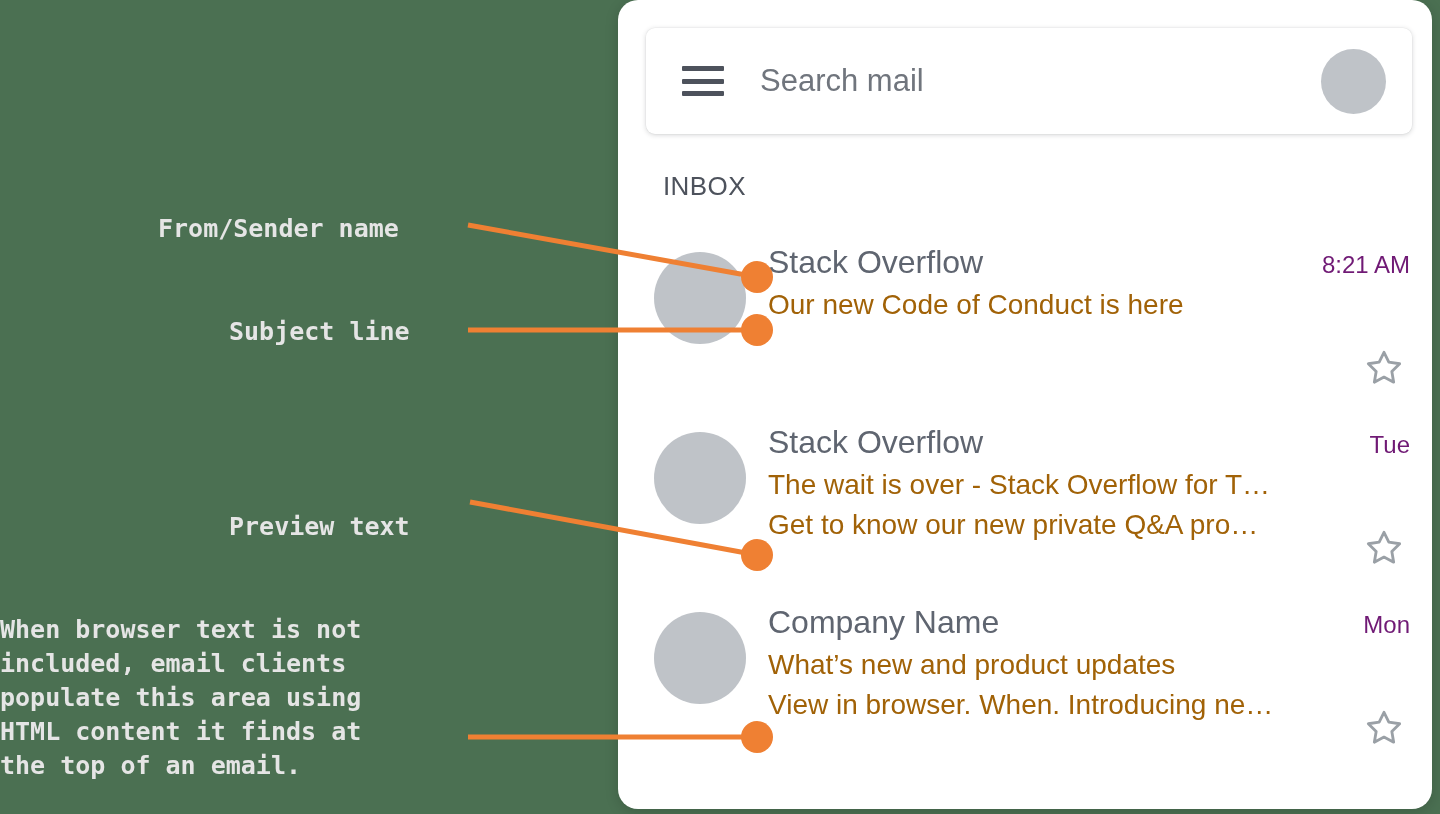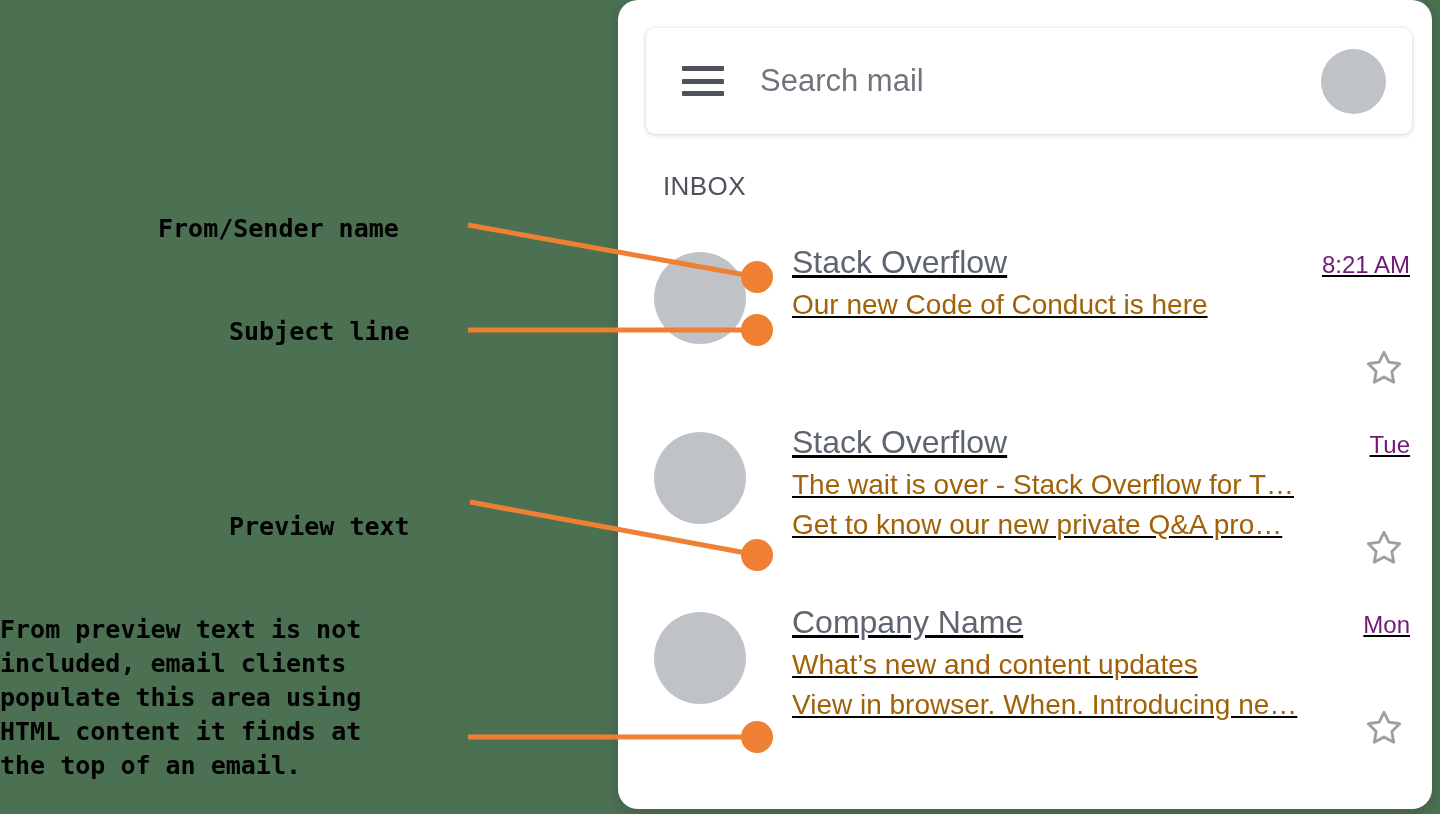--- a/index.html
+++ b/index.html
@@ -20,21 +20,21 @@
   
   #annotation-layer {
     position: absolute;
     inset: 0;
     z-index: 30;
     pointer-events: none;
   }
 
   .annot-label {
     position: absolute;
-    color: #000000;
+    color: #e5e5e5;
     font-family: "DejaVu Sans Mono", "Liberation Mono", monospace;
     font-size: 25px;
     font-weight: 700;
     letter-spacing: 0px;
     white-space: pre;
     line-height: 1.36;
   }
 
   #label-from    { left: 158px; top: 212px; }
   #label-subject { left: 229px; top: 315px; }
@@ -149,23 +149,22 @@
     height: 92px;
     border-radius: 50%;
     background: #bfc3c8;
     flex: none;
     margin-top: 20px;
   }
 
   .msg-body {
     flex: 1 1 auto;
     min-width: 0;
-    margin-left: 46px;
+    margin-left: 22px;
     padding-top: 12px;
-    text-decoration: underline;
   }
 
   .msg-toprow {
     display: flex;
     align-items: baseline;
     justify-content: space-between;
   }
 
   .msg-sender {
     font-size: 32px;
@@ -262,21 +261,21 @@
       </div>
     </div>
 
     <div class="message-row" data-interactable="true">
       <div class="msg-avatar" data-interactable="false"></div>
       <div class="msg-body" data-interactable="false">
         <div class="msg-toprow">
           <div class="msg-sender" data-interactable="false">Company Name</div>
           <div class="msg-time" data-interactable="false">Mon</div>
         </div>
-        <div class="msg-subject" data-interactable="false">What’s new and content updates</div>
+        <div class="msg-subject" data-interactable="false">What’s new and product updates</div>
         <div class="msg-preview" data-interactable="false">View in browser. When. Introducing ne…</div>
       </div>
       <div class="star-icon" data-interactable="true">
         <svg viewBox="0 0 24 24">
             <path d="M12 2.6l2.9 5.9 6.5.95-4.7 4.6 1.1 6.45L12 17.45 6.2 20.5l1.1-6.45-4.7-4.6 6.5-.95z" fill="none" stroke="#9aa0a6" stroke-width="1.7" stroke-linejoin="round"></path>
           </svg>
       </div>
     </div>
 
   </div>
@@ -296,18 +295,18 @@
       <circle cx="757" cy="555" r="16"></circle>
       <circle cx="757" cy="737" r="16"></circle>
     </g>
   </svg>
 </div>
 
 <div id="annotation-layer" data-interactable="false">
   <div id="label-from" class="annot-label" data-interactable="false">From/Sender name</div>
   <div id="label-subject" class="annot-label" data-interactable="false">Subject line</div>
   <div id="label-preview" class="annot-label" data-interactable="false">Preview text</div>
-  <div id="label-note" class="annot-label" data-interactable="false">From preview text is not
+  <div id="label-note" class="annot-label" data-interactable="false">When browser text is not
 included, email clients
 populate this area using
 HTML content it finds at
 the top of an email.</div>
 </div>
 
 </body></html>

